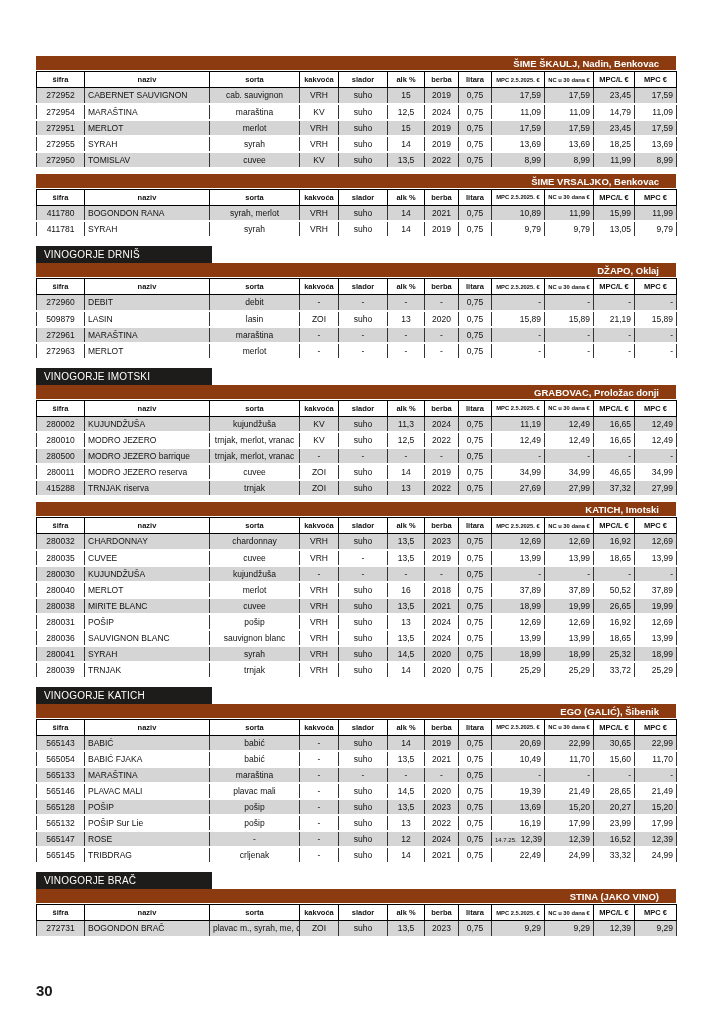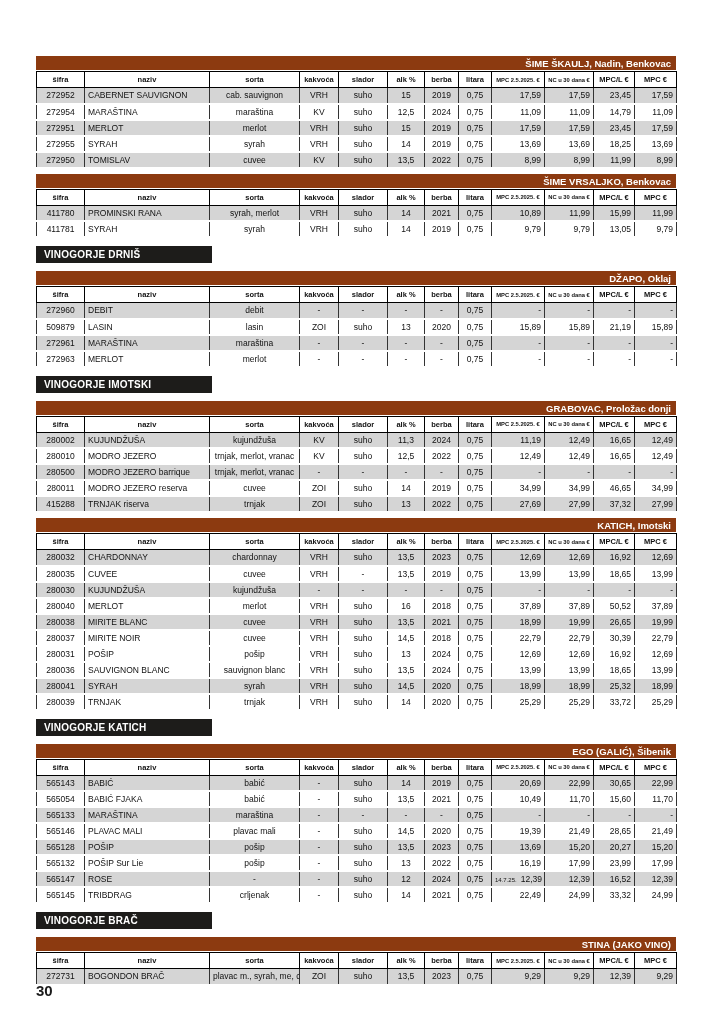--- a/index.html
+++ b/index.html
@@ -7,27 +7,27 @@
   body { font-family:"Liberation Sans", sans-serif; }
   .page {
     position:relative; width:716px; height:1024px; background:#ffffff;
     margin:0 auto; overflow:hidden;
   }
   .content { position:absolute; left:36px; top:56px; width:640px; }
   .section { margin-bottom:5px; }
   .section.with-region { margin-top:8px; }
   .region-bar {
     width:176px; height:17px; background:var(--region-bar,#1d1c1a);
-    color:#fff; font-weight:bold; font-size:10px; line-height:17px;
-    padding-left:8px; margin-bottom:8px; letter-spacing:0.2px;
+    color:#fff; font-weight:normal; font-size:10px; line-height:17px;
+    padding-left:8px; margin-bottom:0; letter-spacing:0.2px;
   }
   .producer-bar {
     height:15px; background:var(--accent,#8c3a10); color:#fff;
     font-weight:bold; font-size:9.5px; line-height:15px; text-align:right;
-    padding-right:5px; border-bottom:1px solid #fff;
+    padding-right:17px; border-bottom:1px solid #fff;
   }
   table.price-table {
     width:640px; border-collapse:collapse; table-layout:fixed;
     border:1px solid #000;
   }
   table.price-table th {
     background:#fff; border:1px solid #000; font-weight:bold;
     font-size:7.5px; height:16px; text-align:center; vertical-align:middle;
     overflow:hidden; white-space:nowrap; padding:0 1px; color:#111;
   }
@@ -190,21 +190,21 @@
               <th>litara</th>
               <th class="small-hdr">MPC 2.5.2025. €</th>
               <th class="small-hdr">NC u 30 dana €</th>
               <th>MPC/L €</th>
               <th>MPC €</th>
             </tr>
           </thead>
           <tbody>
             <tr class="shade">
               <td class="c">411780</td>
-              <td class="l">PROMINSKI RANA</td>
+              <td class="l">BOGONDON RANA</td>
               <td class="c">syrah, merlot</td>
               <td class="c">VRH</td>
               <td class="c">suho</td>
               <td class="c">14</td>
               <td class="c">2021</td>
               <td class="c">0,75</td>
               <td class="r">10,89</td>
               <td class="r">11,99</td>
               <td class="r">15,99</td>
               <td class="r">11,99</td>
@@ -526,34 +526,20 @@
               <td class="c">suho</td>
               <td class="c">13,5</td>
               <td class="c">2021</td>
               <td class="c">0,75</td>
               <td class="r">18,99</td>
               <td class="r">19,99</td>
               <td class="r">26,65</td>
               <td class="r">19,99</td>
             </tr>
             <tr class="">
-              <td class="c">280037</td>
-              <td class="l">MIRITE NOIR</td>
-              <td class="c">cuvee</td>
-              <td class="c">VRH</td>
-              <td class="c">suho</td>
-              <td class="c">14,5</td>
-              <td class="c">2018</td>
-              <td class="c">0,75</td>
-              <td class="r">22,79</td>
-              <td class="r">22,79</td>
-              <td class="r">30,39</td>
-              <td class="r">22,79</td>
-            </tr>
-            <tr class="">
               <td class="c">280031</td>
               <td class="l">POŠIP</td>
               <td class="c">pošip</td>
               <td class="c">VRH</td>
               <td class="c">suho</td>
               <td class="c">13</td>
               <td class="c">2024</td>
               <td class="c">0,75</td>
               <td class="r">12,69</td>
               <td class="r">12,69</td>

